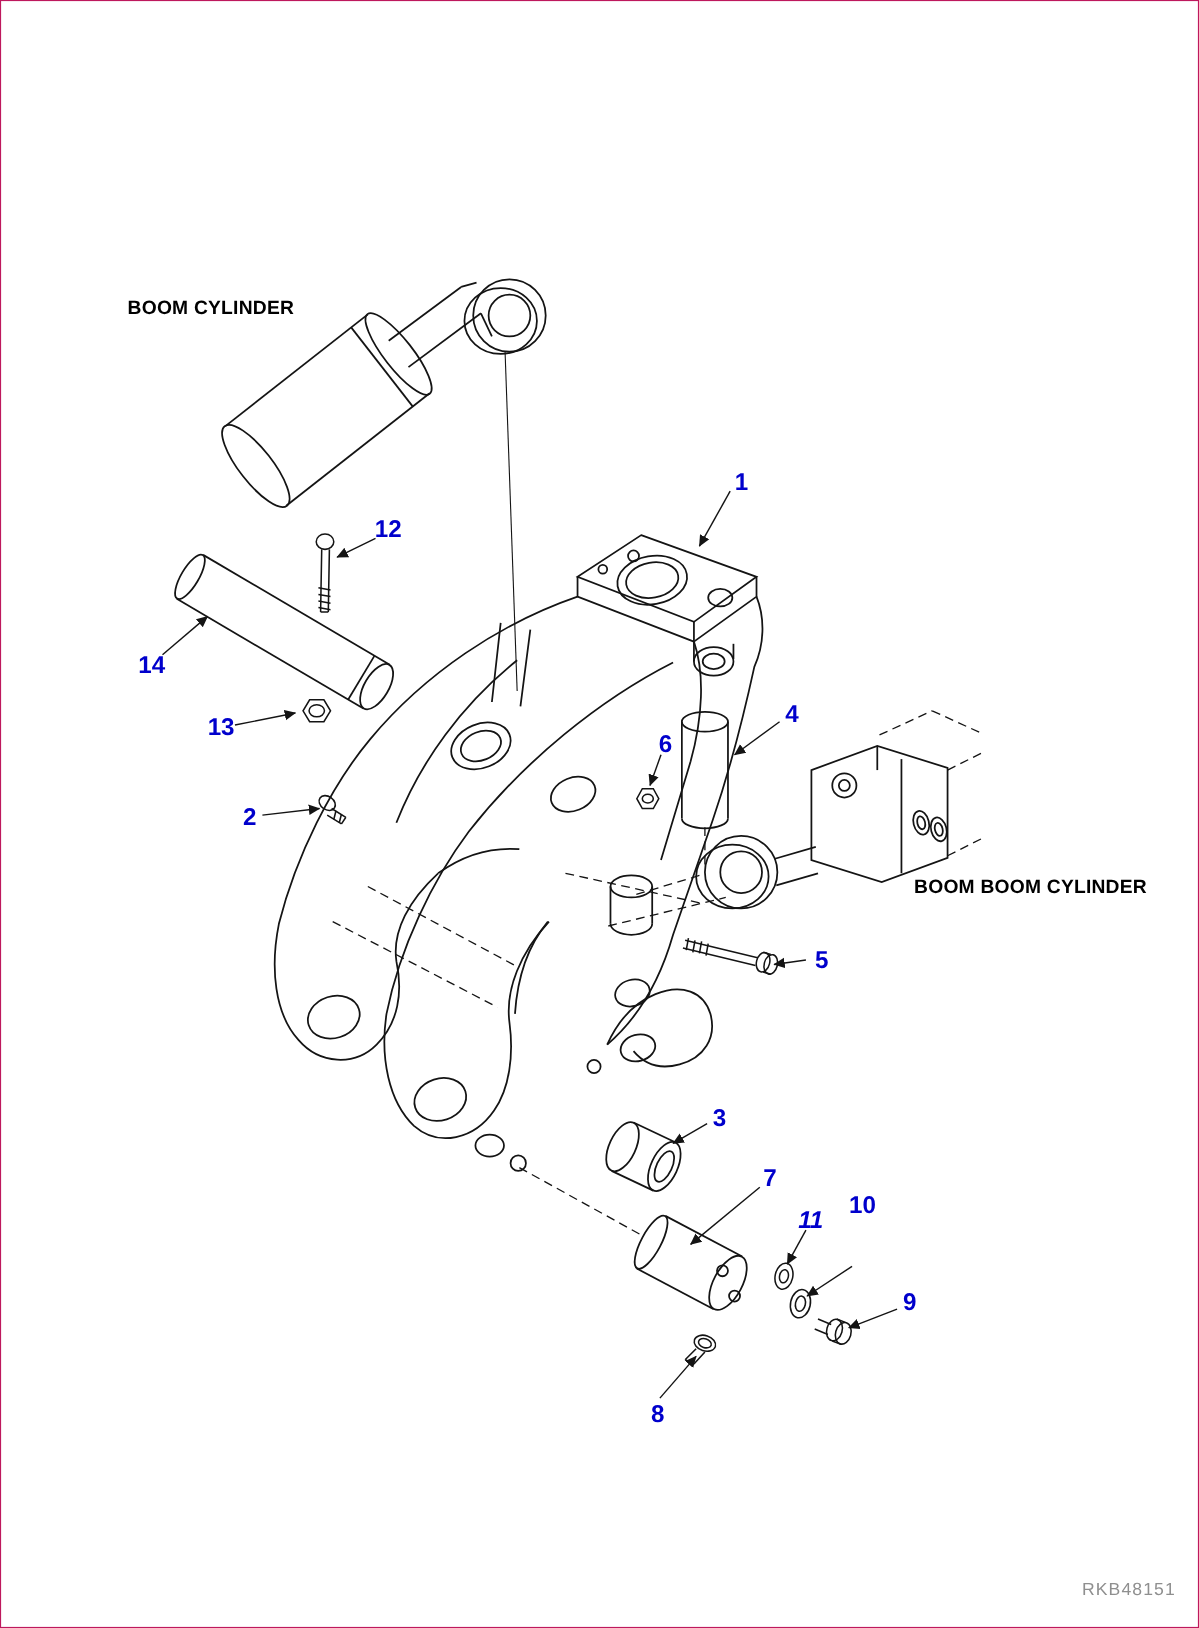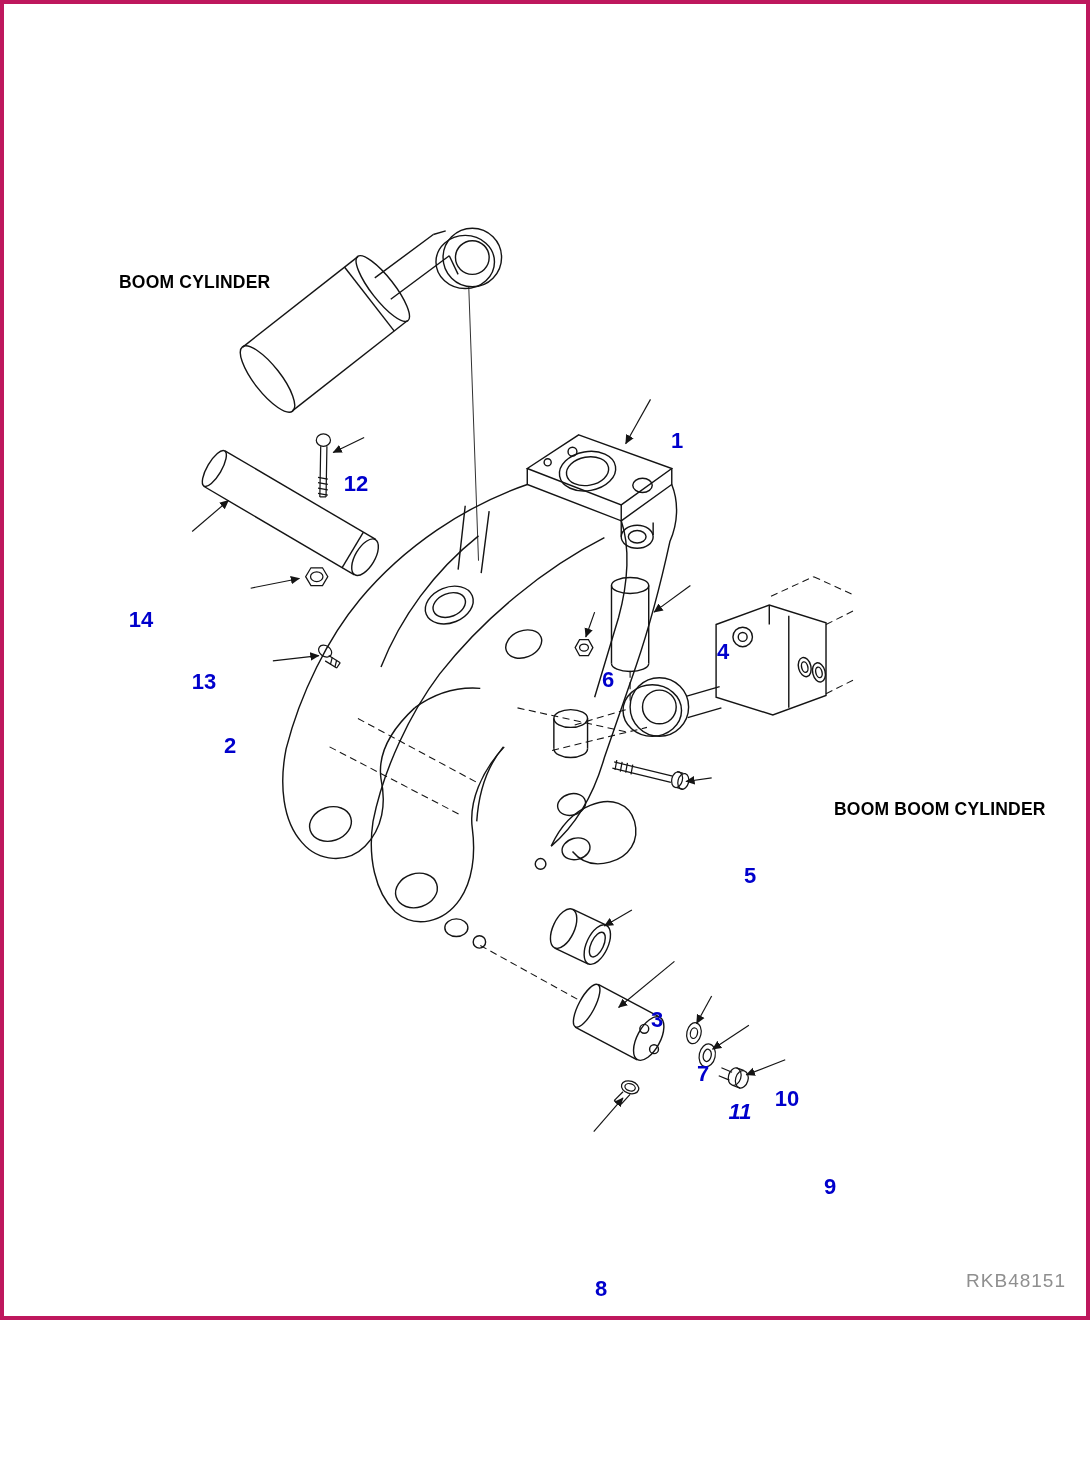--- a/index.html
+++ b/index.html
@@ -1,22 +1,22 @@
 <!DOCTYPE html>
 <html style="--callout-color: #0000cc; --line-color: #141414; --code-color: #8f8f8f;"><head>
 <meta charset="utf-8">
 <style>
   * { margin: 0; padding: 0; box-sizing: border-box; }
   html, body { background: #ffffff; font-family: "Liberation Sans", sans-serif; }
   .page {
     position: relative;
     width: 1090px;
-    height: 1320px;
+    height: 1480px;
     background: #ffffff;
-    border: 4px solid #be185d;
+    border: 1px solid #be185d;
     overflow: hidden;
   }
   .drawing {
     position: absolute;
     inset: 0;
     width: 100%;
     height: 100%;
     color: var(--line-color, #141414);
   }
   .part-label {
@@ -32,21 +32,21 @@
     transform: translate(-50%, -50%);
     font-weight: bold;
     font-size: 22px;
     color: var(--callout-color, #0000cc);
     white-space: nowrap;
   }
   .drawing-code {
     position: absolute;
     right: 20px;
     bottom: 24px;
-    font-size: 19px;
+    font-size: 16px;
     letter-spacing: 1px;
     color: var(--code-color, #8f8f8f);
   }
 </style>
 </head>
 <body>
 
 <div class="page">
 
   <svg class="drawing" viewBox="0 0 1090 1480" xmlns="http://www.w3.org/2000/svg">
@@ -268,18 +268,18 @@
   <div class="callout" style="left:653px; top:1016px;">3</div>
   <div class="callout" style="left:719px; top:648px;">4</div>
   <div class="callout" style="left:746px; top:872px;">5</div>
   <div class="callout" style="left:604px; top:676px;">6</div>
   <div class="callout" style="left:699px; top:1070px;">7</div>
   <div class="callout" style="left:597px; top:1285px;">8</div>
   <div class="callout" style="left:826px; top:1183px;">9</div>
   <div class="callout" style="left:783px; top:1095px;">10</div>
   <div class="callout" style="left:736px; top:1108px;font-style:italic;">11</div>
   <div class="callout" style="left:352px; top:480px;">12</div>
-  <div class="callout" style="left:200px; top:660px;margin-top:18px;">13</div>
-  <div class="callout" style="left:137px; top:604px;margin-top:12px;">14</div>
+  <div class="callout" style="left:200px; top:660px;">13</div>
+  <div class="callout" style="left:137px; top:604px;">14</div>
 
   <div class="drawing-code">RKB48151</div>
 
 </div>
 
 </body></html>

